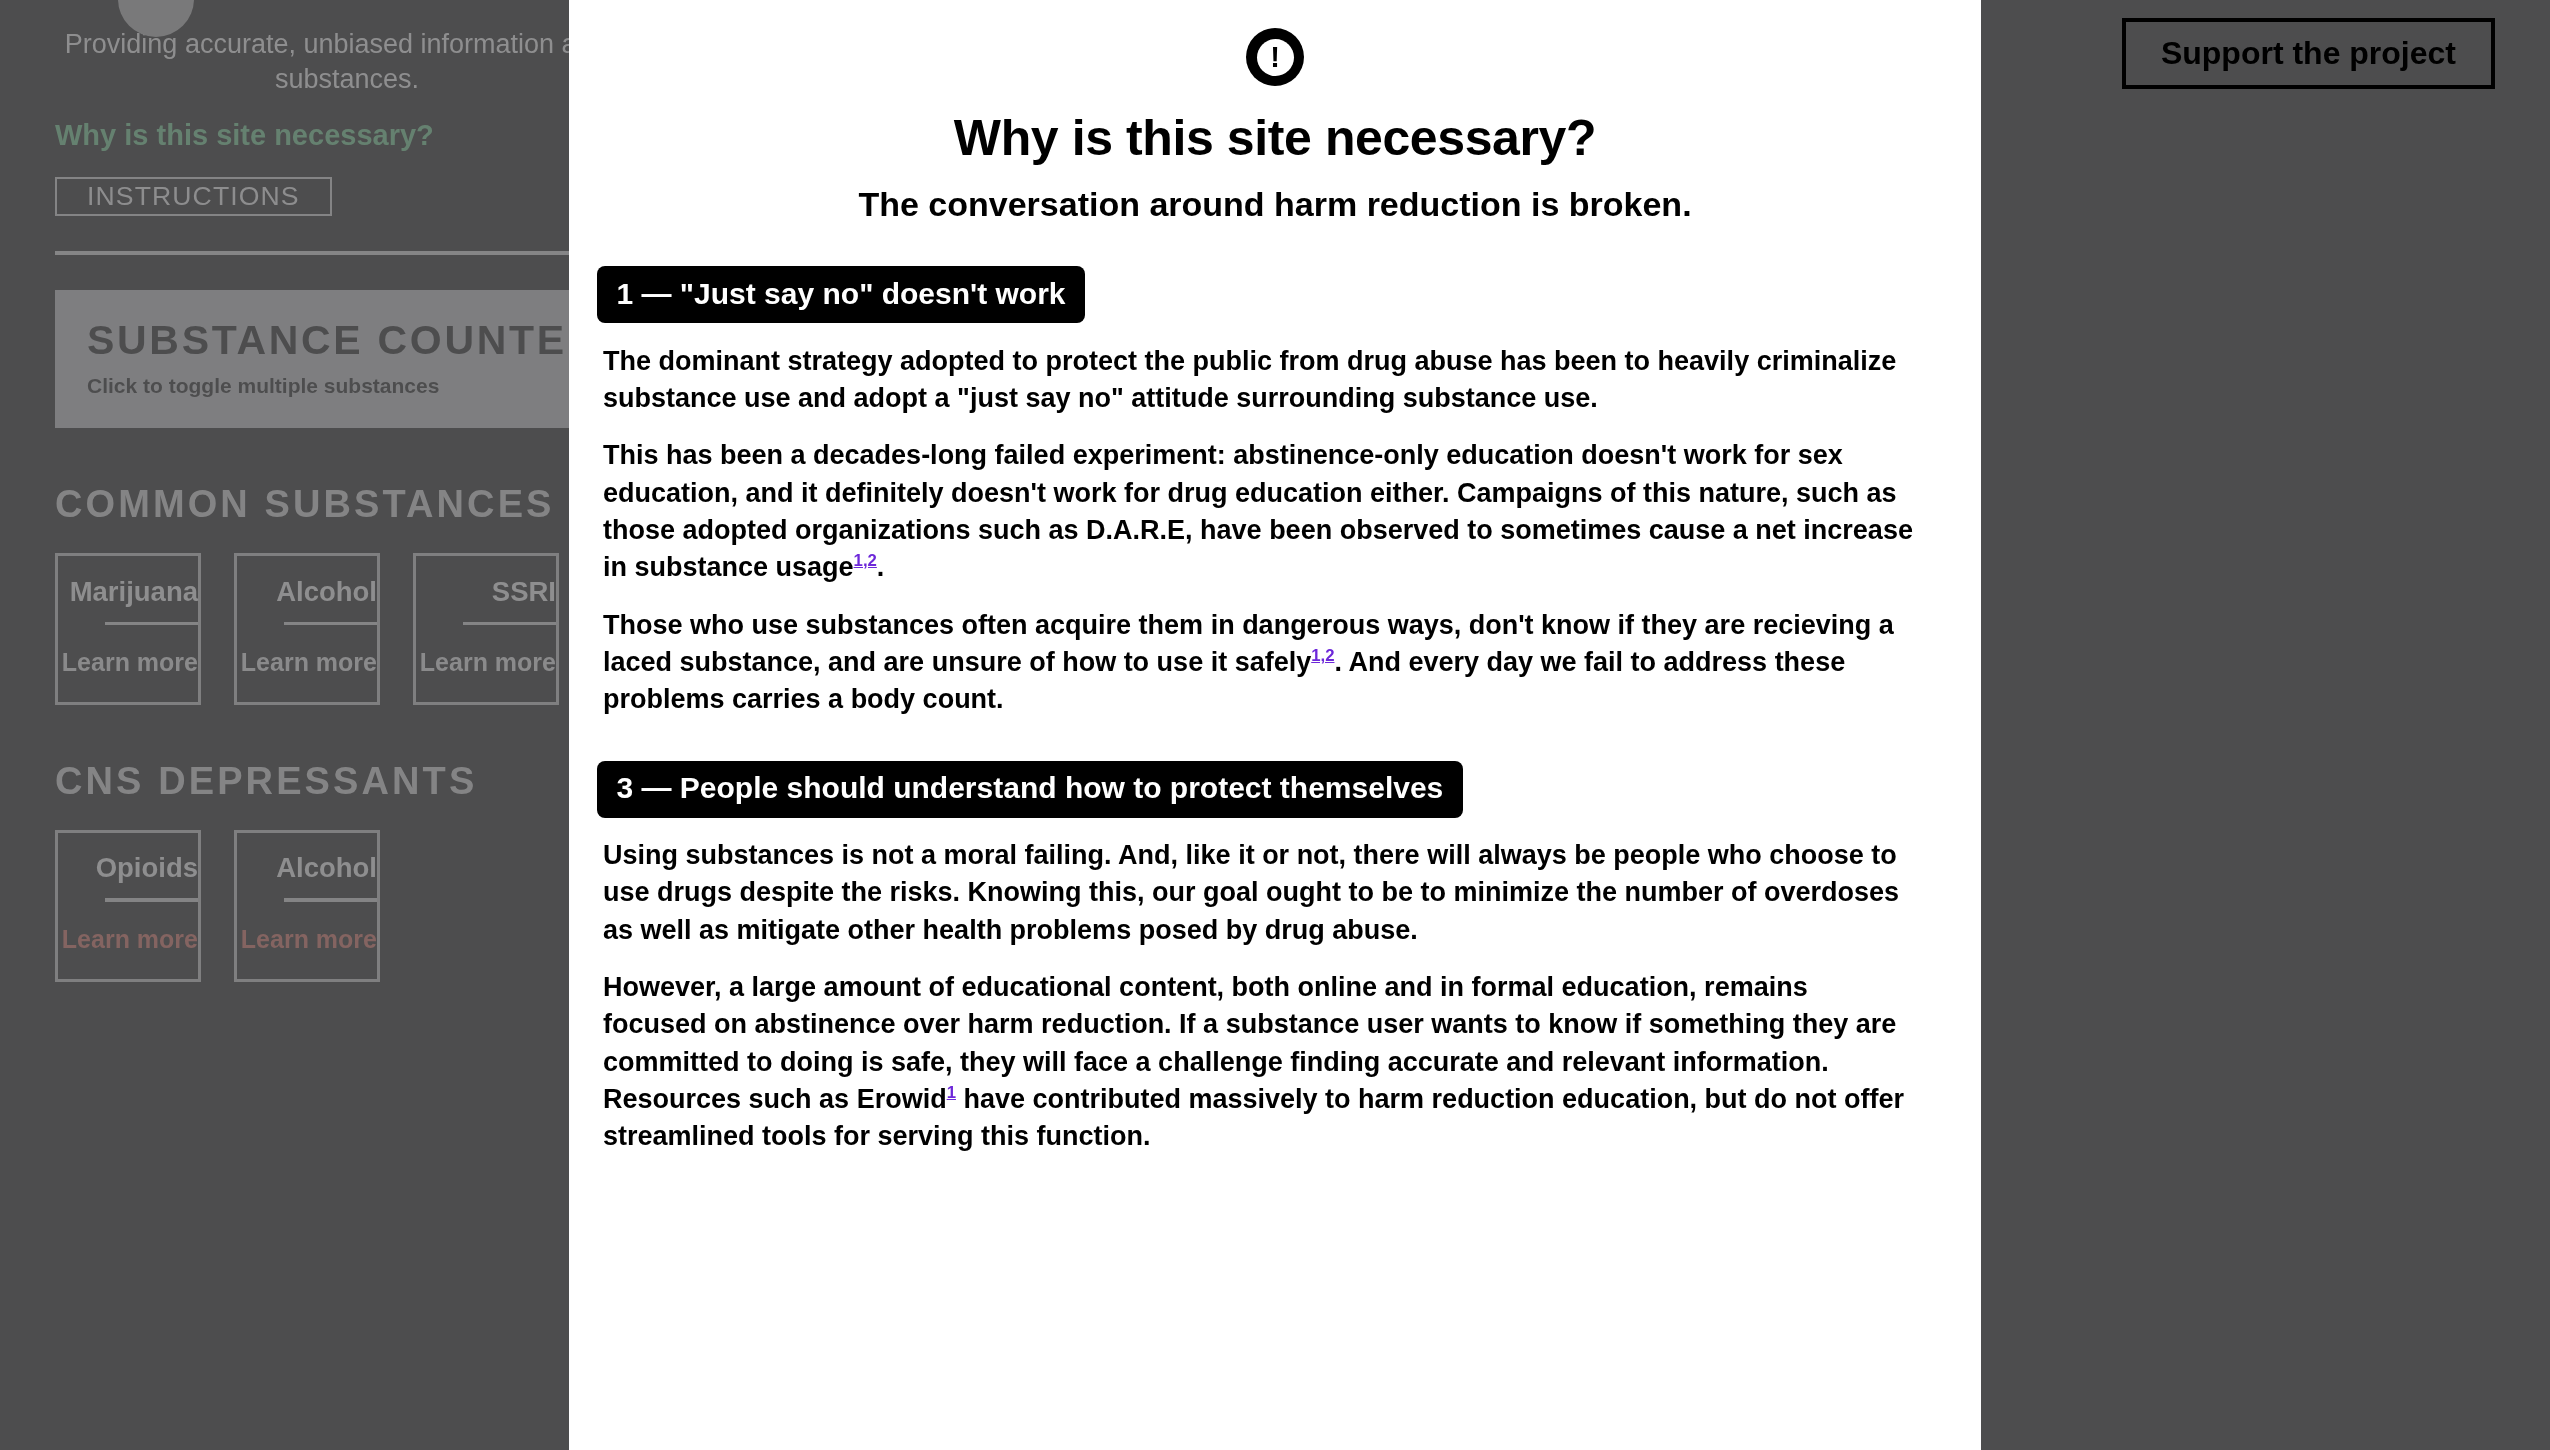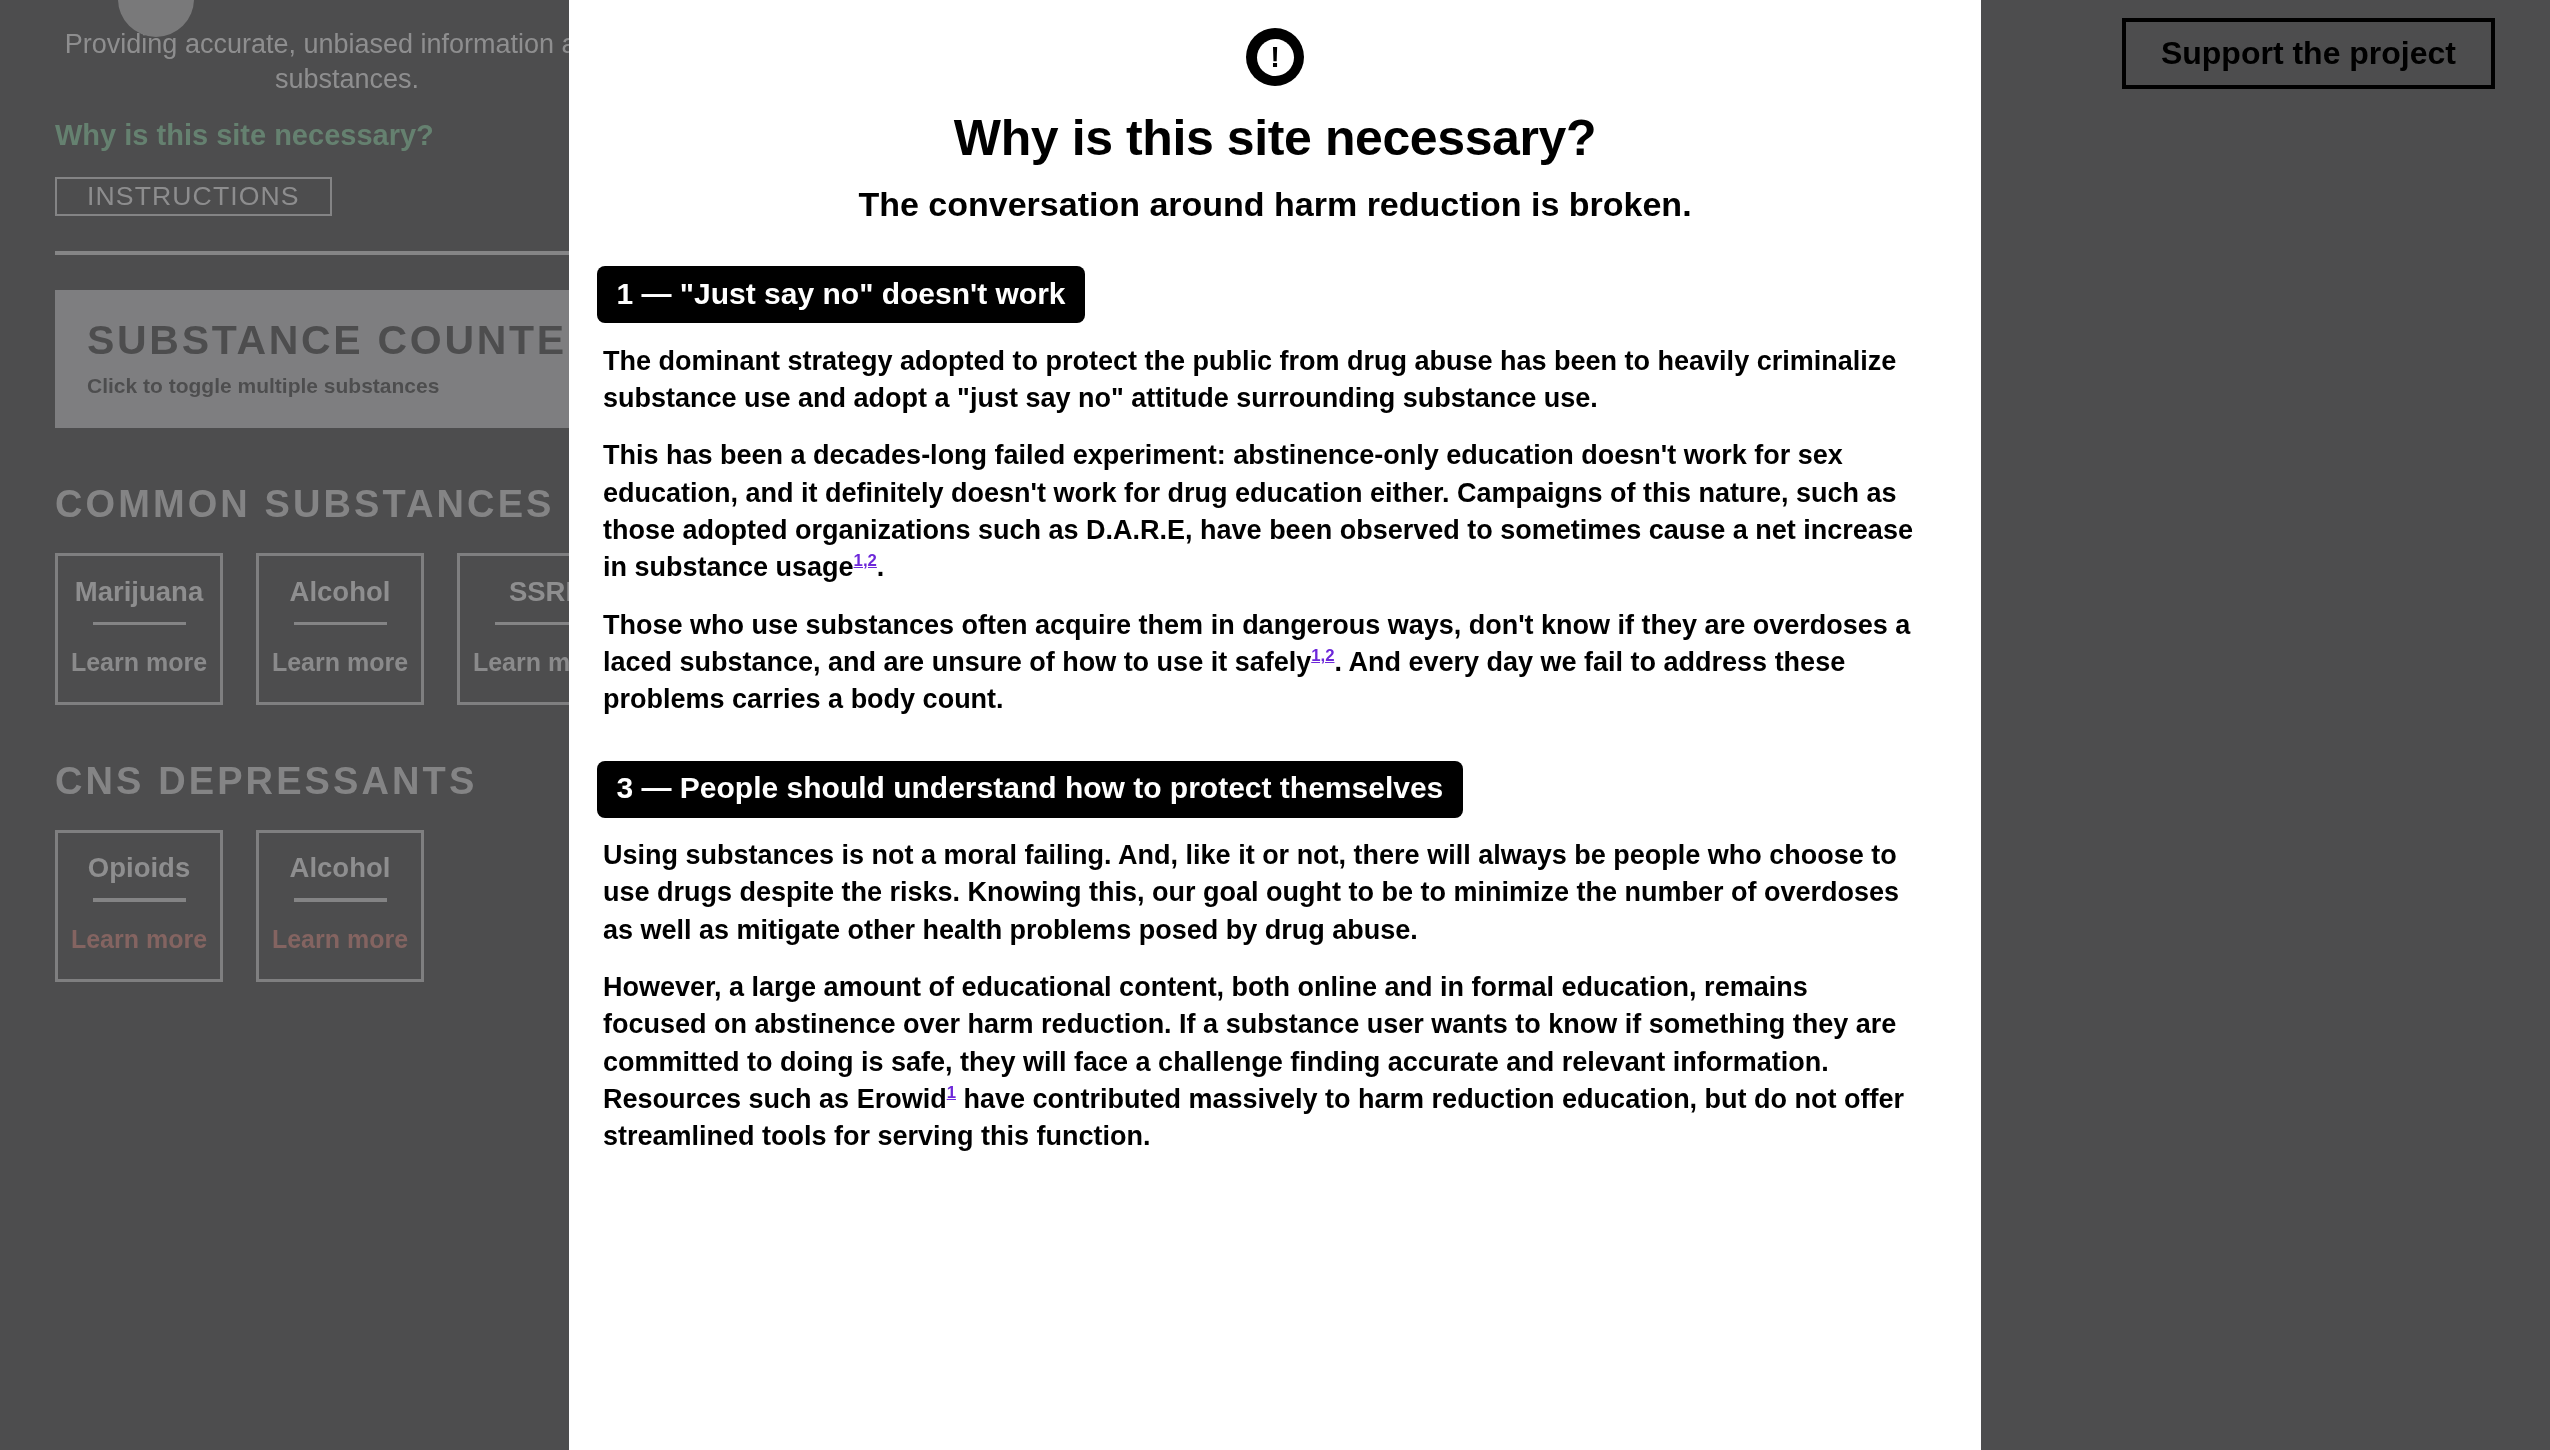--- a/index.html
+++ b/index.html
@@ -97,26 +97,26 @@
   }
 
   .card-grid {
     margin-top: 26.6px;
     display: flex;
     flex-wrap: wrap;
     gap: 33px;
     width: 1063px;
   }
   .card {
-    width: 168px;
+    width: 146px;
     height: 152px;
     border: 3.5px solid #7d7d7d;
     display: flex;
     flex-direction: column;
-    align-items: center;
+    align-items: flex-end;
     padding-top: 19.5px;
   }
   .card-name {
     font-size: 27.5px;
     font-weight: 700;
     color: #a2a2a2;
     white-space: nowrap;
   }
   .card-rule {
     margin-top: 14px;
@@ -332,21 +332,21 @@
 
     <div>
       <div class="section-chip">1 — "Just say no" doesn't work</div>
       <p class="para">
         <span>The dominant strategy adopted to protect the public from drug abuse has been to heavily criminalize substance use and adopt a "just say no" attitude surrounding substance use.</span><sup class="ref"></sup><span></span>
       </p>
       <p class="para">
         <span>This has been a decades-long failed experiment: abstinence-only education doesn't work for sex education, and it definitely doesn't work for drug education either. Campaigns of this nature, such as those adopted organizations such as D.A.R.E, have been observed to sometimes cause a net increase in substance usage</span><sup class="ref">1,2</sup><span>.</span>
       </p>
       <p class="para">
-        <span>Those who use substances often acquire them in dangerous ways, don't know if they are overdoses a laced substance, and are unsure of how to use it safely</span><sup class="ref">1,2</sup><span>. And every day we fail to address these problems carries a body count.</span>
+        <span>Those who use substances often acquire them in dangerous ways, don't know if they are recieving a laced substance, and are unsure of how to use it safely</span><sup class="ref">1,2</sup><span>. And every day we fail to address these problems carries a body count.</span>
       </p>
     </div>
 
     <div>
       <div class="section-chip">3 — People should understand how to protect themselves</div>
       <p class="para">
         <span>Using substances is not a moral failing. And, like it or not, there will always be people who choose to use drugs despite the risks. Knowing this, our goal ought to be to minimize the number of overdoses as well as mitigate other health problems posed by drug abuse.</span><sup class="ref"></sup><span></span>
       </p>
       <p class="para">
         <span>However, a large amount of educational content, both online and in formal education, remains focused on abstinence over harm reduction. If a substance user wants to know if something they are committed to doing is safe, they will face a challenge finding accurate and relevant information. Resources such as Erowid</span><sup class="ref">1</sup><span> have contributed massively to harm reduction education, but do not offer streamlined tools for serving this function.</span>

